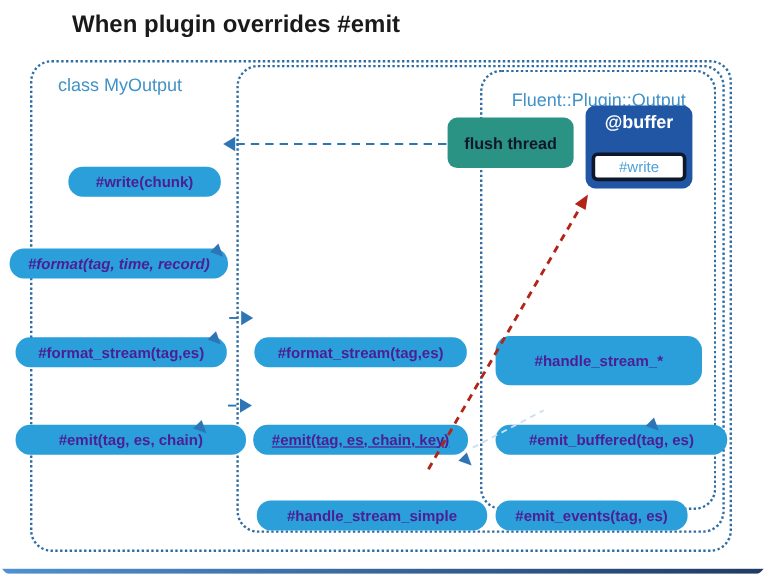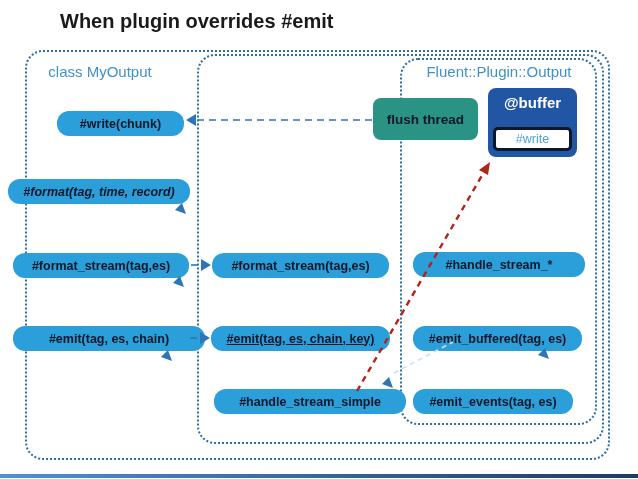--- a/index.html
+++ b/index.html
@@ -3,54 +3,54 @@
 <meta charset="utf-8">
 <style>
   :root{
     --button:#2b9fd9; --header_text:#4192c8; --border:#2e6da4; --teal:#2a9384;
     --buffer_bg:#2156a4; --buffer_write_text:#4fa3d6; --red:#b22318; --arrow:#2e75b6;
     --faint:#cddff0; --title_text:#1a1a1a; --footer_left:#4f91d2; --footer_right:#203a64;
   }
   html,body{margin:0;padding:0;}
   #slide{
     position:relative; width:638px; height:479px; background:#ffffff;
-    font-family:"Liberation Sans", sans-serif; overflow:hidden;
+    font-family:"Liberation Sans", sans-serif; overflow:hidden;border-radius:11px;
   }
   #slide-title{
     position:absolute; left:60px; top:10px; font-size:20px; font-weight:bold;
     color:var(--title_text); white-space:nowrap;
   }
   .dashed-box{
     position:absolute; border:2px dotted var(--border); border-radius:18px;
     box-sizing:border-box; background:transparent; z-index:1;
   }
   #box-outer{left:25px; top:50px; width:585px; height:410px;}
   #box-middle{left:197px; top:54px; width:407px; height:390px;}
   #box-inner{left:400px; top:58px; width:197px; height:367px;}
   .box-header{
     position:absolute; font-size:15px; color:var(--header_text);
     text-align:center; white-space:nowrap; z-index:2;
   }
   #hdr-outer{left:25px; top:63px; width:150px;}
   #hdr-middle{left:200px; top:63px; width:200px;}
-  #hdr-inner{left:403px; top:63px; width:192px;}
+  #hdr-inner{left:403px; top:75px; width:192px;}
   .node{
-    position:absolute; background:var(--button); color:#0f172a; font-weight:bold;
+    position:absolute; background:var(--button); color:#4c1d95; font-weight:bold;
     font-size:12.5px; border-radius:12px; display:flex; align-items:center;
-    justify-content:center; white-space:nowrap; z-index:2; box-sizing:border-box;
+    justify-content:center; white-space:nowrap; z-index:2; box-sizing:border-box;margin-top:28px;
   }
   #node-write-chunk{left:57px; top:111px; width:127px; height:25px;}
   #node-format{left:8px; top:179px; width:182px; height:25px;font-style:italic;}
   #node-format-stream-left{left:13px; top:253px; width:176px; height:25px;}
   #node-emit-left{left:13px; top:326px; width:192px; height:25px;}
   #node-format-stream-mid{left:212px; top:253px; width:177px; height:25px;}
   #node-emit-mid{left:211px; top:326px; width:179px; height:25px;text-decoration:underline;}
   #node-handle-stream-simple{left:214px; top:389px; width:192px; height:25px;}
-  #node-handle-stream-star{left:413px; top:252px; width:172px; height:25px;}
-  #node-emit-buffered{left:413px; top:326px; width:169px; height:25px;}
+  #node-handle-stream-star{left:413px; top:252px; width:172px; height:41px;}
+  #node-emit-buffered{left:413px; top:326px; width:193px; height:25px;}
   #node-emit-events{left:413px; top:389px; width:160px; height:25px;}
   #node-flush-thread{
     position:absolute; left:373px; top:98px; width:105px; height:42px;
     background:var(--teal); color:#0f172a; font-weight:bold; font-size:13.5px;
     border-radius:8px; display:flex; align-items:center; justify-content:center; z-index:3;
   }
   #node-buffer{
     position:absolute; left:488px; top:88px; width:89px; height:69px;
     background:var(--buffer_bg); border-radius:8px; z-index:3; box-sizing:border-box;
   }

